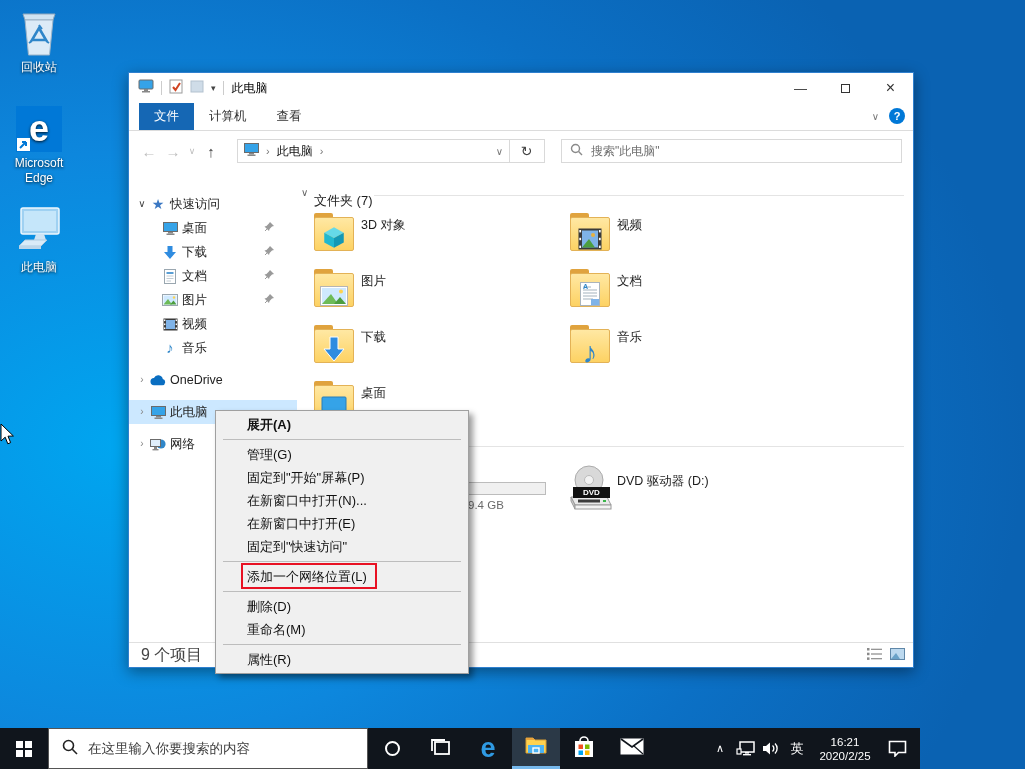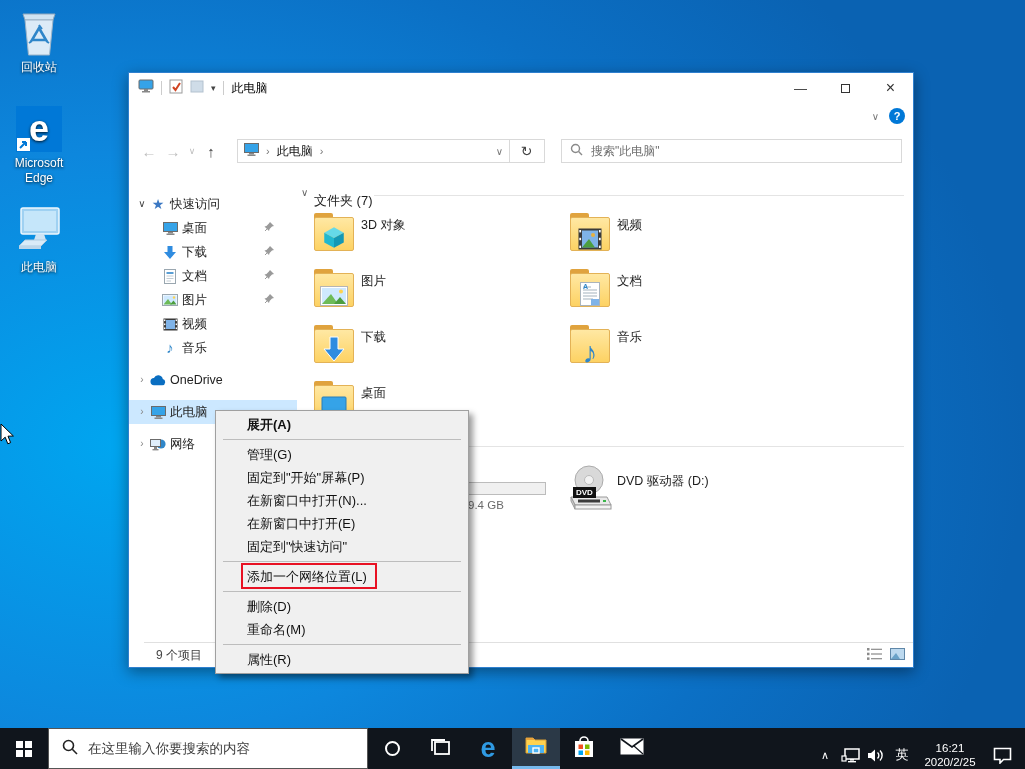--- a/index.html
+++ b/index.html
@@ -79,37 +79,37 @@
   .fldr .bk { position:absolute; left:1px; top:0; width:19px; height:10px; background:#e0a33e; border-radius:2px 2px 0 0; }
   .fldr .bd { position:absolute; left:1px; top:4px; right:1px; bottom:0;
               background:linear-gradient(#ffe8a3,#fdd263); border:1px solid #e3b256; border-radius:2px; }
   .fldr .ov { position:absolute; left:50%; transform:translateX(-50%); bottom:-3px; }
   .drive-bar { position:absolute; left:142px; top:312px; width:107px; height:13px; border:1px solid #bcbcbc; background:#f0f0f0; }
   .drive-size { position:absolute; left:171px; top:329px; font-size:11.5px; color:#6a6a6a; }
   .dvd-tile { position:absolute; left:268px; top:295px; width:260px; height:50px; }
   .dvd-tile .tlabel { position:absolute; left:52px; top:8px; font-size:12.5px; color:#1d1d1d; }
 
   .statusbar { position:absolute; left:0; bottom:0; right:0; height:25px; border-top:1px solid #e0e0e0;
-               display:flex; align-items:center; font-size:12px; color:#444;margin-left:15px; }
+               display:flex; align-items:center; font-size:16px; color:#444; }
   .statusbar .cnt { margin-left:12px; }
   .statusbar .ssep { width:1px; height:14px; background:#ddd; margin-left:14px; }
   .viewbtns { position:absolute; right:8px; display:flex; gap:8px; align-items:center; }
 
   
   #cmenu { position:absolute; left:215px; top:410px; width:254px; background:#f0f0f0;
            border:1px solid #a0a0a0; padding:2px 0; z-index:50; box-shadow:4px 4px 6px rgba(0,0,0,.4); }
   .cm-item { position:relative; height:23px; line-height:23px; padding-left:31px; font-size:13px; color:#111;
              white-space:nowrap; }
   .cm-item.bold { font-weight:bold; }
   .cm-sep { height:1px; background:#bdbdbd; margin:3px 7px; }
   .redbox { position:absolute; left:25px; top:-2px; width:136px; height:26px; border:2px solid #e81123; z-index:60; }
 
   
-  #taskbar { position:absolute; left:0; top:728px; width:1025px; height:41px; background:#10151c;
-             display:flex; align-items:flex-end; z-index:100; }
+  #taskbar { position:absolute; left:0; top:728px; width:920px; height:41px; background:#10151c;
+             display:flex; align-items:center; z-index:100; }
   .tb-start { width:48px; height:41px; display:flex; align-items:center; justify-content:center; }
   .winlogo { width:16px; height:16px; display:grid; grid-template-columns:7px 7px; grid-template-rows:7px 7px; gap:2px; }
   .winlogo div { background:#fff; }
   .tb-search { width:320px; height:41px; background:#fff; border:1px solid #555; display:flex;
                align-items:center; gap:10px; padding-left:13px; }
   .tb-search input { border:none; outline:none; flex:1; font-size:13.5px; color:#333;
                      font-family:"Liberation Sans","DejaVu Sans",sans-serif; }
   .tb-search input::placeholder { color:#3c3c3c; opacity:1; }
   .tb-btn { width:48px; height:41px; display:flex; align-items:center; justify-content:center; }
   .tb-btn.active { background:#2b3947; border-bottom:3px solid #76b9ed; }
@@ -199,20 +199,25 @@
         </div>
       <div class="cap-btn">
           <span class="max-glyph"></span>
         </div>
       <div class="cap-btn" style="font-size:16px;">
           <span>×</span>
         </div>
     </div>
   </div>
 
+  <div class="tabsrow">
+    <div class="tab file">文件</div>
+    <div class="tab">计算机</div>
+    <div class="tab">查看</div>
+  </div>
   <div class="ribbon-right">
     <span class="rb-chev">∨</span>
     <span class="help-dot">?</span>
   </div>
 
   <div class="navbar">
     <div class="nav-arrows">
       <span class="nav-a dis">←</span>
       <span class="nav-a dis">→</span>
       <span class="nav-small">∨</span>
@@ -476,21 +481,21 @@
         <svg width="48" height="46" viewBox="0 0 48 46">
           <circle cx="24" cy="15" r="14" fill="#d9d9d9" stroke="#ababab"></circle>
           <circle cx="24" cy="15" r="4.5" fill="#f2f2f2" stroke="#bbb"></circle>
           <path d="M6 32 L42 32 L46 40 L10 40 Z" fill="#e9e9e9" stroke="#9a9a9a"></path>
           <path d="M6 32 L10 40 L10 44 L6 36 Z" fill="#cfcfcf" stroke="#9a9a9a"></path>
           <rect x="10" y="40" width="36" height="4" fill="#f3f3f3" stroke="#9a9a9a"></rect>
           <rect x="13" y="34.5" width="22" height="3" fill="#3c3c3c"></rect>
           <rect x="38" y="35" width="3" height="2" fill="#39b54a"></rect>
         </svg>
       </span>
-      <span style="position:absolute;left:8px;top:22px;background:#111;color:#fff;font-size:8px;font-weight:bold;padding:1px 3px;">DVD</span>
+      <span style="position:absolute;left:8px;top:22px;background:#111;color:#fff;font-size:8px;font-weight:bold;padding:1px 10px;">DVD</span>
       <span class="tlabel">DVD 驱动器 (D:)</span>
     </div>
   </div>
 
   <div class="statusbar">
     <span class="cnt">9 个项目</span>
     <span class="ssep"></span>
     <div class="viewbtns">
       <span>
         <svg width="15" height="12" viewBox="0 0 15 12">

